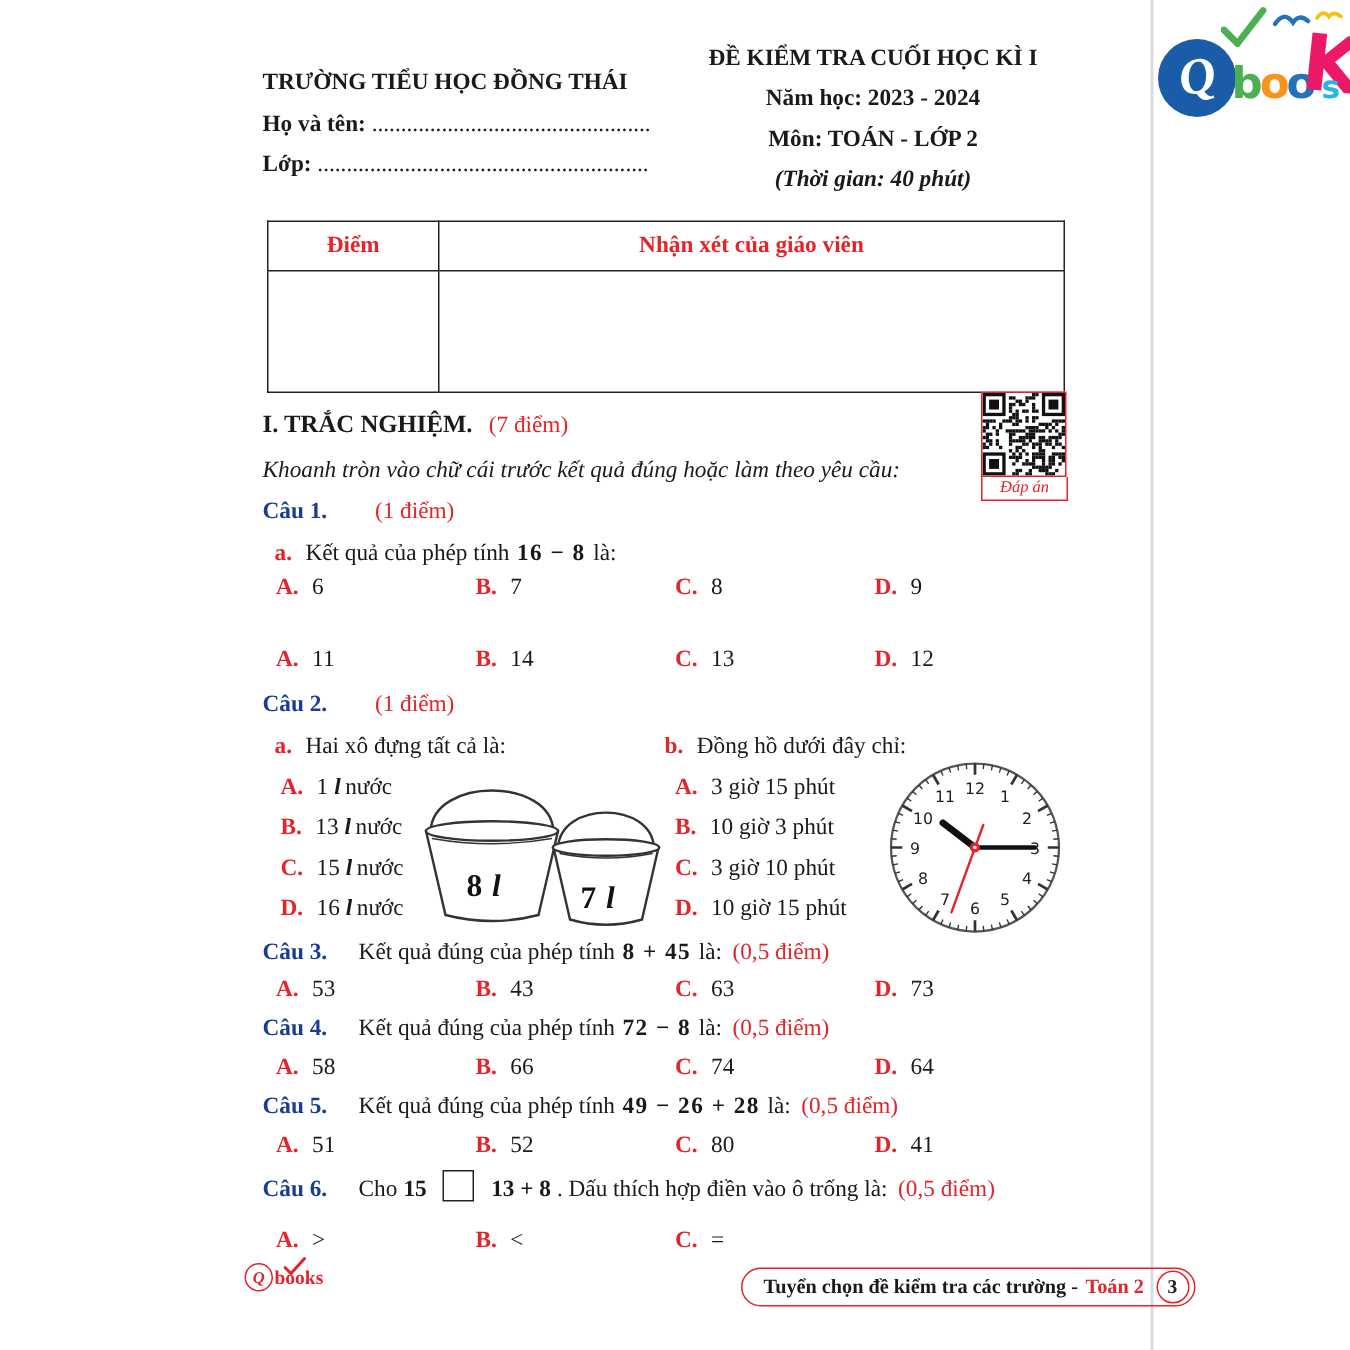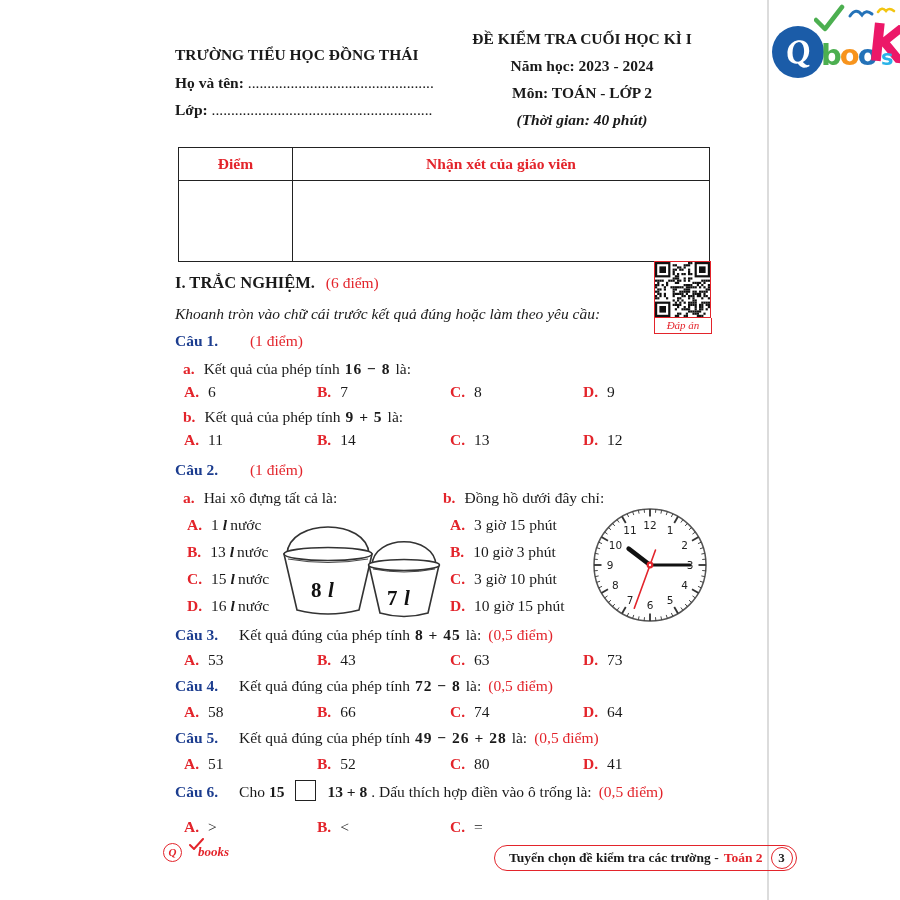--- a/index.html
+++ b/index.html
@@ -58,21 +58,21 @@
   .num-bold{font-weight:bold;margin:0 4px;}
 
   .cn{font-family:"DejaVu Sans",sans-serif;font-size:10.5px;fill:#222;text-anchor:middle;}
   .bucket-num{font-weight:bold;font-size:21px;fill:#111;}
   .bucket-unit{font-weight:bold;font-style:italic;font-size:21px;fill:#111;}
 
   
   .footer-logo{position:absolute;left:163px;top:842px;width:70px;height:40px;color:#e3242b;}
   .fl-circle{display:inline-flex;width:17px;height:17px;border:1.8px solid #e3242b;border-radius:50%;
              align-items:center;justify-content:center;font-size:11px;font-weight:bold;font-style:italic;vertical-align:middle;}
-  .fl-rest{font-style:italic;font-weight:bold;font-size:13px;letter-spacing:0;vertical-align:middle;margin-left:16px;}
+  .fl-rest{font-weight:bold;font-size:13px;letter-spacing:0;vertical-align:middle;margin-left:1px;}
   .fl-check{position:absolute;left:26px;top:-4px;}
   .footer-pill{position:absolute;left:494px;top:845px;height:26px;border:1.5px solid #e3242b;border-radius:14px;
                display:flex;align-items:center;padding:0 3px 0 14px;font-weight:bold;font-size:13.5px;white-space:nowrap;box-sizing:border-box;}
   .pill-subject{color:#e3242b;margin-left:5px;}
   .pill-circle{width:20px;height:20px;border:1.5px solid #e3242b;border-radius:50%;display:flex;
                align-items:center;justify-content:center;font-size:13px;margin-left:8px;color:#222;font-weight:bold;}
 </style>
 </head>
 <body>
 
@@ -339,39 +339,36 @@
           <rect x="4.64" y="46.4" width="6.959999999999999" height="6.959999999999999" fill="#111"></rect>
         </g>
     </svg>
     <div class="qr-label">Đáp án</div>
   </div>
 
   <div class="content">
 
     <div class="row" style="top:4px;">
       <span class="bold" style="font-size:16.5px;">I. TRẮC NGHIỆM.</span>
-      <span class="pts">(6 điểm)</span>
+      <span class="pts">(7 điểm)</span>
     </div>
     <div class="row italic" style="top:35px;">Khoanh tròn vào chữ cái trước kết quả đúng hoặc làm theo yêu cầu:</div>
 
     <div class="row" style="top:62px;">
       <span class="qlabel">Câu 1.</span>
       <span class="pts">(1 điểm)</span>
     </div>
     <div class="row" style="top:90px;left:8px;">
       <span class="sub">a.</span><span>Kết quả của phép tính</span><span class="expr">16 − 8</span><span>là:</span>
     </div>
     <div class="row opts" style="top:113px;">
       <span><span class="ol">A.</span><span>6</span></span>
       <span><span class="ol">B.</span><span>7</span></span>
       <span><span class="ol">C.</span><span>8</span></span>
       <span><span class="ol">D.</span><span>9</span></span>
-    </div>
-    <div class="row" style="top:138px;left:8px;">
-      <span class="sub">b.</span><span>Kết quả của phép tính</span><span class="expr">9 + 5</span><span>là:</span>
     </div>
     <div class="row opts" style="top:161px;">
       <span><span class="ol">A.</span><span>11</span></span>
       <span><span class="ol">B.</span><span>14</span></span>
       <span><span class="ol">C.</span><span>13</span></span>
       <span><span class="ol">D.</span><span>12</span></span>
     </div>
 
     <div class="row" style="top:191px;">
       <span class="qlabel">Câu 2.</span>

